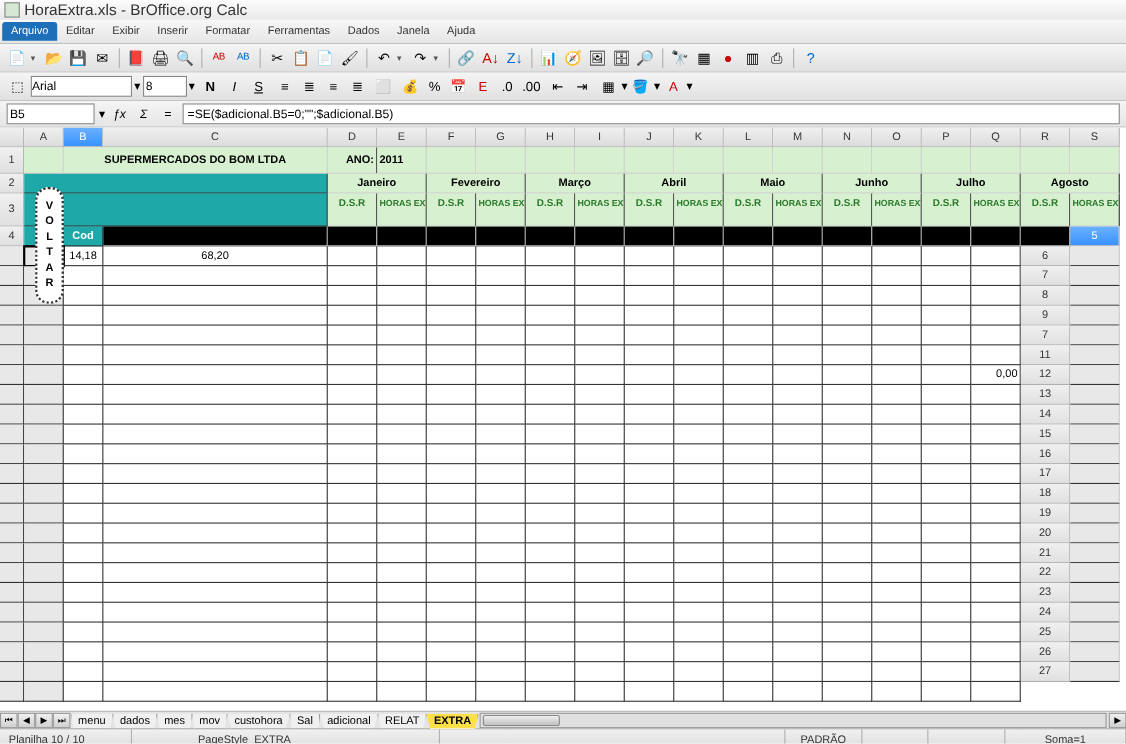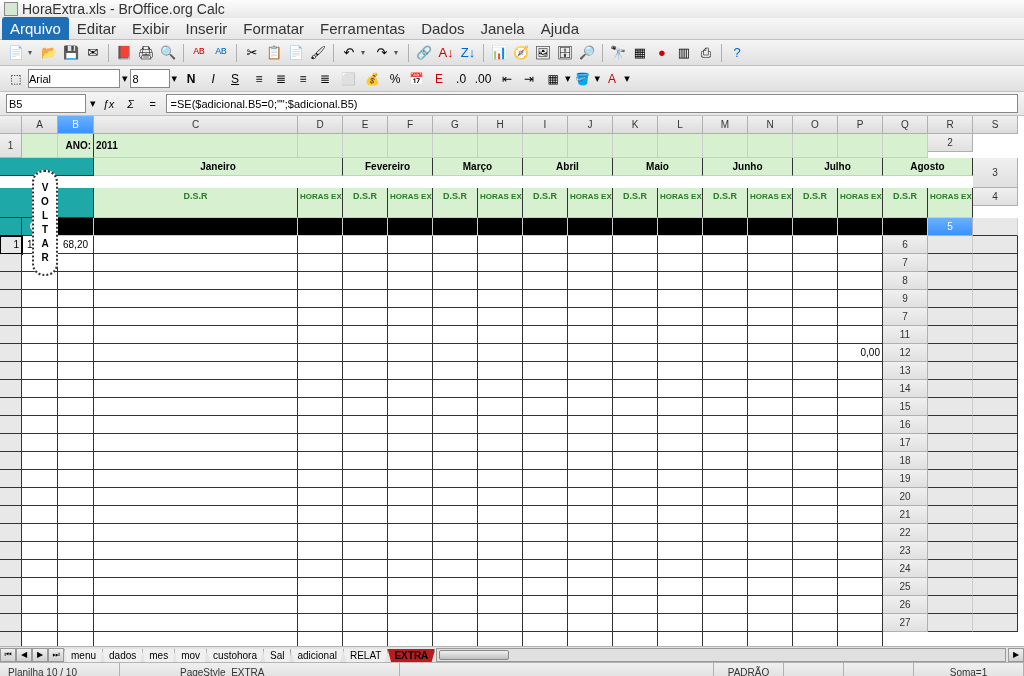--- a/index.html
+++ b/index.html
@@ -2,21 +2,21 @@
 <html><head>
 <meta charset="utf-8">
 <style>
 * { margin: 0; padding: 0; box-sizing: border-box; }
 body { font-family: Arial, sans-serif; font-size: 11px; background: #f0f0f0; overflow: hidden; width: 1024px; height: 676px; }
 
 .titlebar { height: 18px; background: linear-gradient(#fdfdfd, #e8e8e8); display: flex; align-items: center; padding: 0 4px; font-size: 14px; color: #333; }
 .titlebar .icon { width: 14px; height: 14px; margin-right: 4px; background: #d4e8d4; border: 1px solid #888; }
 
 .menubar { height: 22px; background: linear-gradient(#f7f7f7, #e6e6e6); display: flex; align-items: center; padding: 0 2px; border-bottom: 1px solid #c0c0c0; }
-.menubar .item { padding: 3px 8px; cursor: pointer; font-size: 15px; color: #333; }
+.menubar .item { padding: 3px 8px; cursor: pointer; font-size: 10px; color: #333; }
 .menubar .item.active { background: #1e6fb8; color: white; border-radius: 3px 3px 0 0; }
 
 .toolbar { height: 26px; background: linear-gradient(#f5f5f5, #e0e0e0); display: flex; align-items: center; padding: 2px 6px; border-bottom: 1px solid #c0c0c0; gap: 2px; }
 .toolbar .tb-icon { width: 20px; height: 20px; display: flex; align-items: center; justify-content: center; cursor: pointer; border: 1px solid transparent; font-size: 13px; }
 .toolbar .sep { width: 1px; height: 18px; background: #b0b0b0; margin: 0 3px; }
 .toolbar .dd { width: 9px; font-size: 8px; color: #555; }
 
 .formatbar { height: 26px; background: linear-gradient(#f5f5f5, #e0e0e0); display: flex; align-items: center; padding: 2px 6px; border-bottom: 1px solid #c0c0c0; gap: 2px; }
 .formatbar select, .formatbar input { font-size: 11px; border: 1px solid #888; background: white; height: 19px; }
 .fontname { width: 92px; }
@@ -50,21 +50,21 @@
 .bordered { border-right: 1px solid #333 !important; }
 .bordbot { border-bottom: 1px solid #333 !important; }
 
 .voltar-btn { position: absolute; left: 32px; top: 54px; width: 26px; height: 106px; background: white; border: 2px dotted #333; border-radius: 12px; display: flex; flex-direction: column; align-items: center; justify-content: center; font-size: 10px; font-weight: bold; z-index: 10; }
 .voltar-btn span { line-height: 14px; }
 
 .hscroll { height: 16px; background: #e4e4e4; border-top: 1px solid #b0b0b0; display: flex; align-items: center; }
 .hscroll .nav-btn { width: 16px; height: 14px; background: linear-gradient(#f0f0f0,#d0d0d0); border: 1px solid #999; font-size: 8px; display: flex; align-items: center; justify-content: center; cursor: pointer; }
 .hscroll .tabs { display: flex; align-items: flex-end; height: 16px; font-size: 10px; text-align: center; }
 .hscroll .tab { padding: 1px 6px; background: #f0f0f0; border: 1px solid #999; border-top: none; margin-right: -1px; cursor: pointer; clip-path: polygon(0 0, 100% 0, 92% 100%, 8% 100%); }
-.hscroll .tab.active { background: #b91c1c; font-weight: bold; border-bottom: 1px solid white; }
+.hscroll .tab.active { background: #fde047; font-weight: bold; border-bottom: 1px solid white; }
 .hscroll .scrollbar { flex: 1; background: #e0e0e0; height: 14px; border: 1px solid #999; margin: 0 2px; position: relative; }
 .hscroll .thumb { position: absolute; left: 2px; width: 70px; height: 10px; top: 1px; background: linear-gradient(#f0f0f0,#c0c0c0); border: 1px solid #888; border-radius: 2px; }
 
 .statusbar { height: 20px; background: linear-gradient(#f0f0f0, #dcdcdc); border-top: 1px solid #b0b0b0; display: flex; align-items: center; font-size: 10px; color: #333; }
 .statusbar .seg { padding: 0 8px; border-right: 1px solid #b0b0b0; height: 100%; display: flex; align-items: center; }
 .statusbar .flex { flex: 1; }
 </style>
 </head>
 <body>
 
@@ -190,20 +190,21 @@
       <div class="hdr">L</div>
       <div class="hdr">M</div>
       <div class="hdr">N</div>
       <div class="hdr">O</div>
       <div class="hdr">P</div>
       <div class="hdr">Q</div>
       <div class="hdr">R</div>
       <div class="hdr">S</div>
       <div class="rowhdr tall">1</div>
       <div class="cell tall lightgreen"></div>
+      <div class="cell tall lightgreen bold center" style="grid-column:span 2">SUPERMERCADOS DO BOM LTDA</div>
       <div class="cell tall lightgreen bold right bordered">ANO:</div>
       <div class="cell tall lightgreen bold">2011</div>
       <div class="cell tall lightgreen"></div>
       <div class="cell tall lightgreen"></div>
       <div class="cell tall lightgreen"></div>
       <div class="cell tall lightgreen"></div>
       <div class="cell tall lightgreen"></div>
       <div class="cell tall lightgreen"></div>
       <div class="cell tall lightgreen"></div>
       <div class="cell tall lightgreen"></div>

